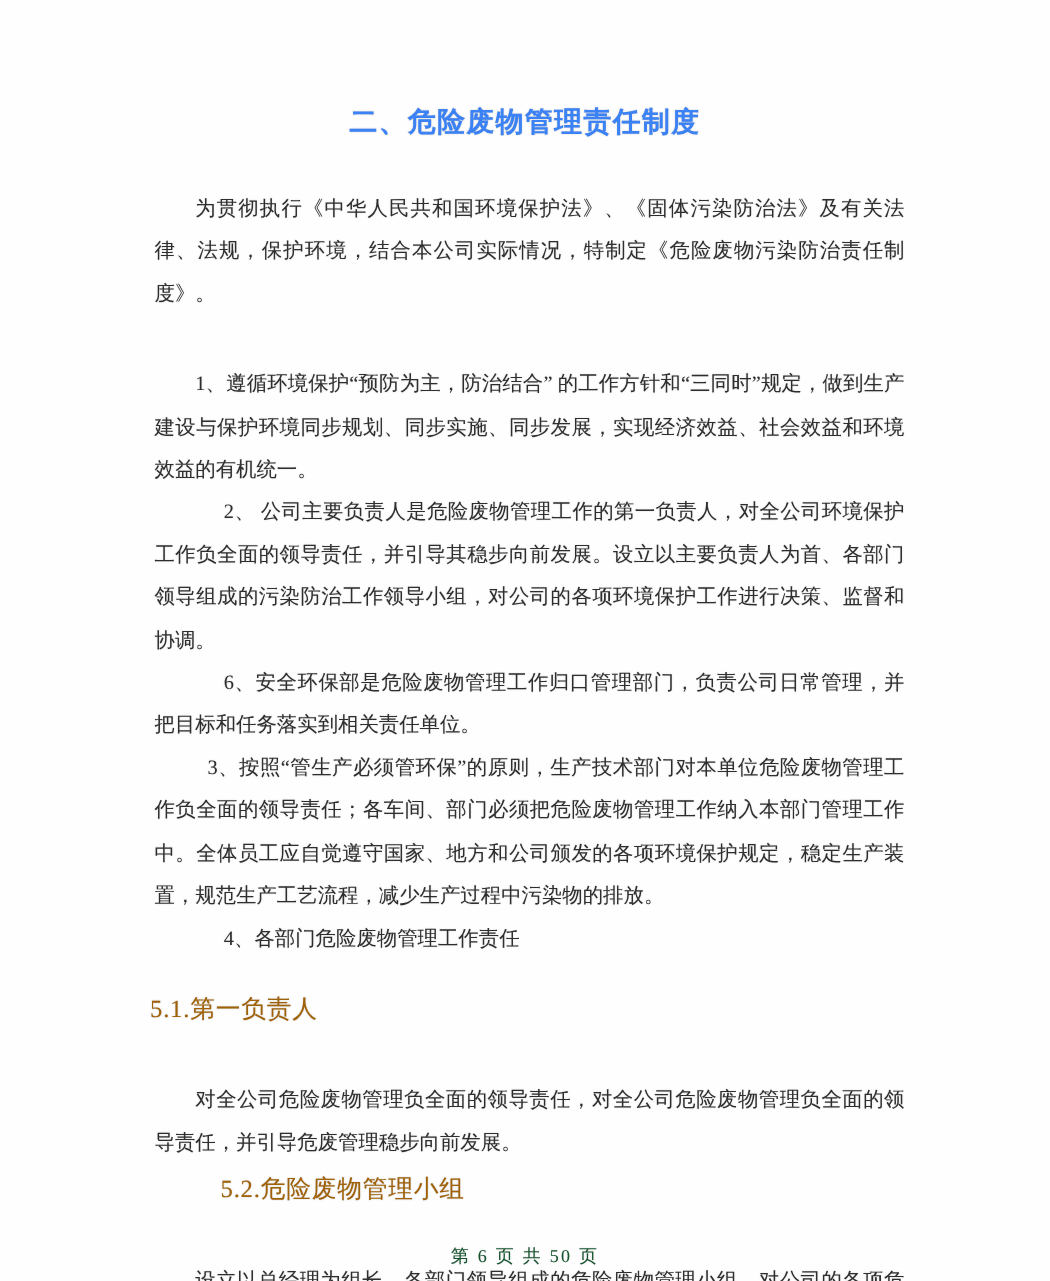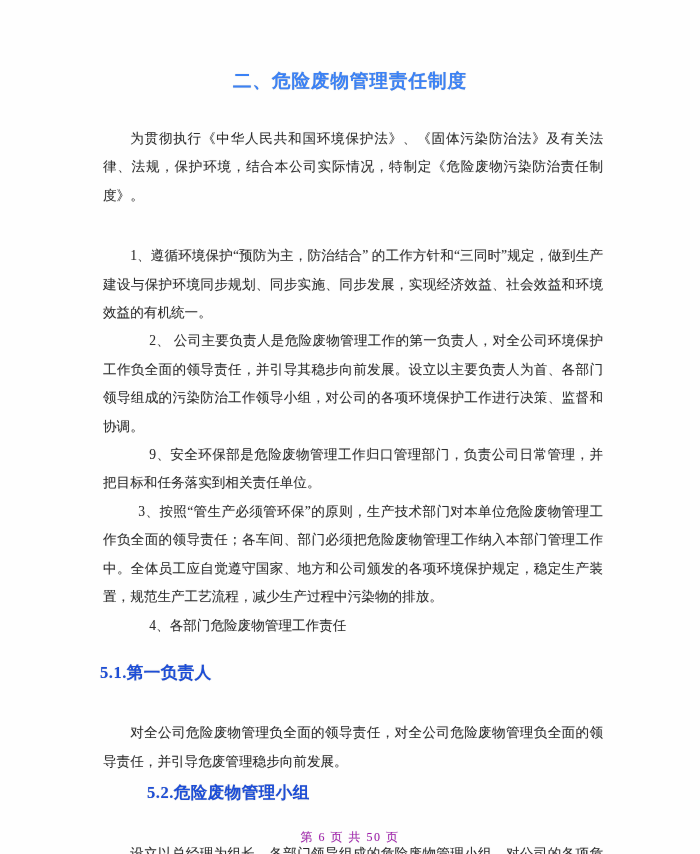--- a/index.html
+++ b/index.html
@@ -39,56 +39,56 @@
     text-shadow: 0 0 1px rgba(90,90,90,0.3);
   }
   .para {
     margin: 0;
   }
   .indent-2  { text-indent: 2em; margin-top: 32px; }
   .indent-25 { text-indent: 2.6em; }
   .indent-3  { text-indent: 3.4em; }
   .sec-heading {
     font-size: 16.5px;
-    font-weight: bold;
-    color: #1d4ed8;
+    font-weight: normal;
+    color: #a16207;
     margin: 0 0 10px -3px;
     letter-spacing: 0.5px;
     text-shadow: 0 0 1px rgba(60,60,60,0.35);
   }
   .sec-heading.first  { margin-top: 19px; }
   .sec-heading.second { margin-top: 3px; margin-left: 44px; }
   .footer {
     position: absolute;
     left: 0;
     bottom: 8px;
     width: 100%;
     text-align: center;
     font-size: 12px;
-    color: #a21caf;
+    color: #14532d;
     letter-spacing: 1.5px;
     text-shadow: 0 0 1px rgba(90,90,90,0.3);
   }
 </style>
 </head>
 <body>
 
 <div class="page">
 
   <h1 class="doc-title">二、危险废物管理责任制度</h1>
 
   <div class="content">
 
     <p class="para indent-2">为贯彻执行《中华人民共和国环境保护法》、《固体污染防治法》及有关法律、法规，保护环境，结合本公司实际情况，特制定《危险废物污染防治责任制度》。</p>
 
     <p class="para indent-2">1、遵循环境保护“预防为主，防治结合” 的工作方针和“三同时”规定，做到生产建设与保护环境同步规划、同步实施、同步发展，实现经济效益、社会效益和环境效益的有机统一。</p>
 
     <p class="para indent-3">2、 公司主要负责人是危险废物管理工作的第一负责人，对全公司环境保护工作负全面的领导责任，并引导其稳步向前发展。设立以主要负责人为首、各部门领导组成的污染防治工作领导小组，对公司的各项环境保护工作进行决策、监督和协调。</p>
 
-    <p class="para indent-3">9、安全环保部是危险废物管理工作归口管理部门，负责公司日常管理，并把目标和任务落实到相关责任单位。</p>
+    <p class="para indent-3">6、安全环保部是危险废物管理工作归口管理部门，负责公司日常管理，并把目标和任务落实到相关责任单位。</p>
 
     <p class="para indent-25">3、按照“管生产必须管环保”的原则，生产技术部门对本单位危险废物管理工作负全面的领导责任；各车间、部门必须把危险废物管理工作纳入本部门管理工作中。全体员工应自觉遵守国家、地方和公司颁发的各项环境保护规定，稳定生产装置，规范生产工艺流程，减少生产过程中污染物的排放。</p>
 
     <p class="para indent-3">4、各部门危险废物管理工作责任</p>
 
     <h2 class="sec-heading first">5.1.第一负责人</h2>
 
     <p class="para indent-2">对全公司危险废物管理负全面的领导责任，对全公司危险废物管理负全面的领导责任，并引导危废管理稳步向前发展。</p>
 
     <h2 class="sec-heading second">5.2.危险废物管理小组</h2>

